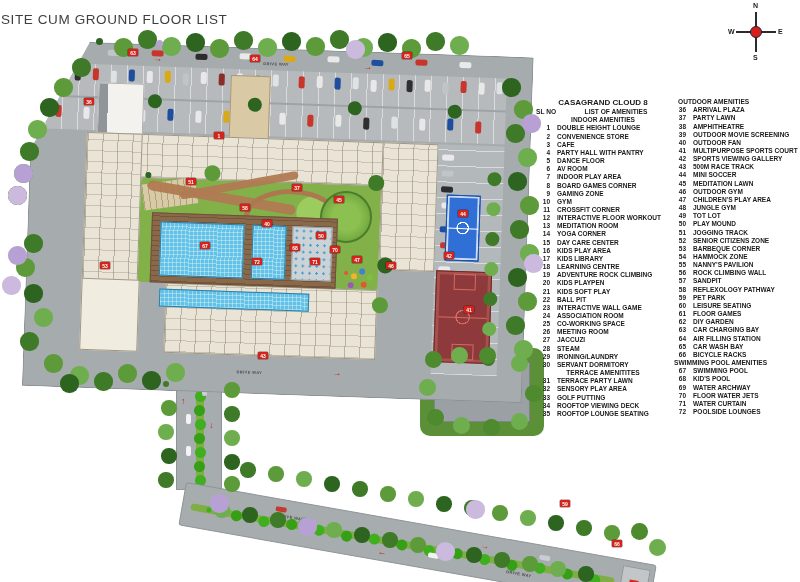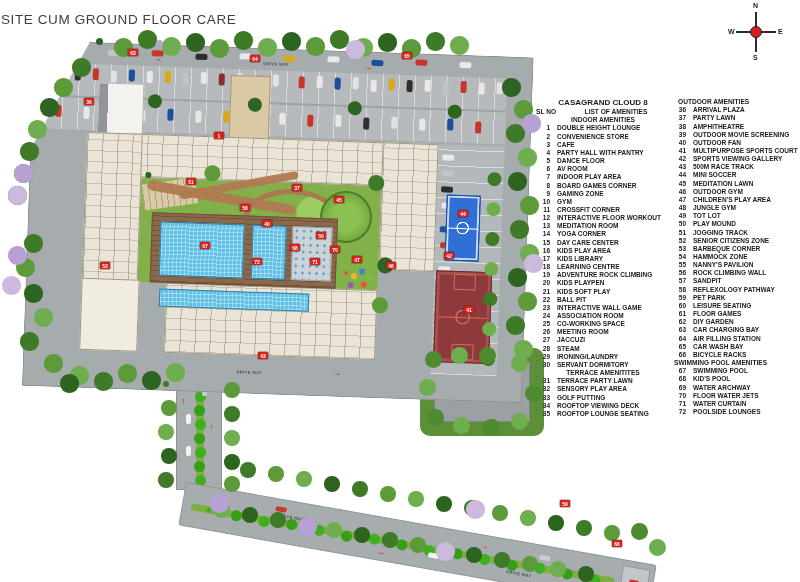--- a/index.html
+++ b/index.html
@@ -244,21 +244,21 @@
 
       <span class="marker" style="left: 386px; top: 262px;">46</span>
 
       <span class="marker" style="left: 258px; top: 352px;">43</span>
 
       <span class="marker" style="left: 560px; top: 500px;">59</span>
 
       <span class="marker" style="left: 612px; top: 540px;">66</span>
     </div>
 
-  <div class="abs title">SITE CUM GROUND FLOOR CARE</div>
+  <div class="abs title">SITE CUM GROUND FLOOR LIST</div>
   <div class="abs compass">
     <div class="nline"></div>
     <div class="eline"></div>
     <div class="dot"></div>
     <span class="n">N</span>
     <span class="s">S</span>
     <span class="e">E</span>
     <span class="w">W</span>
   </div>
 

